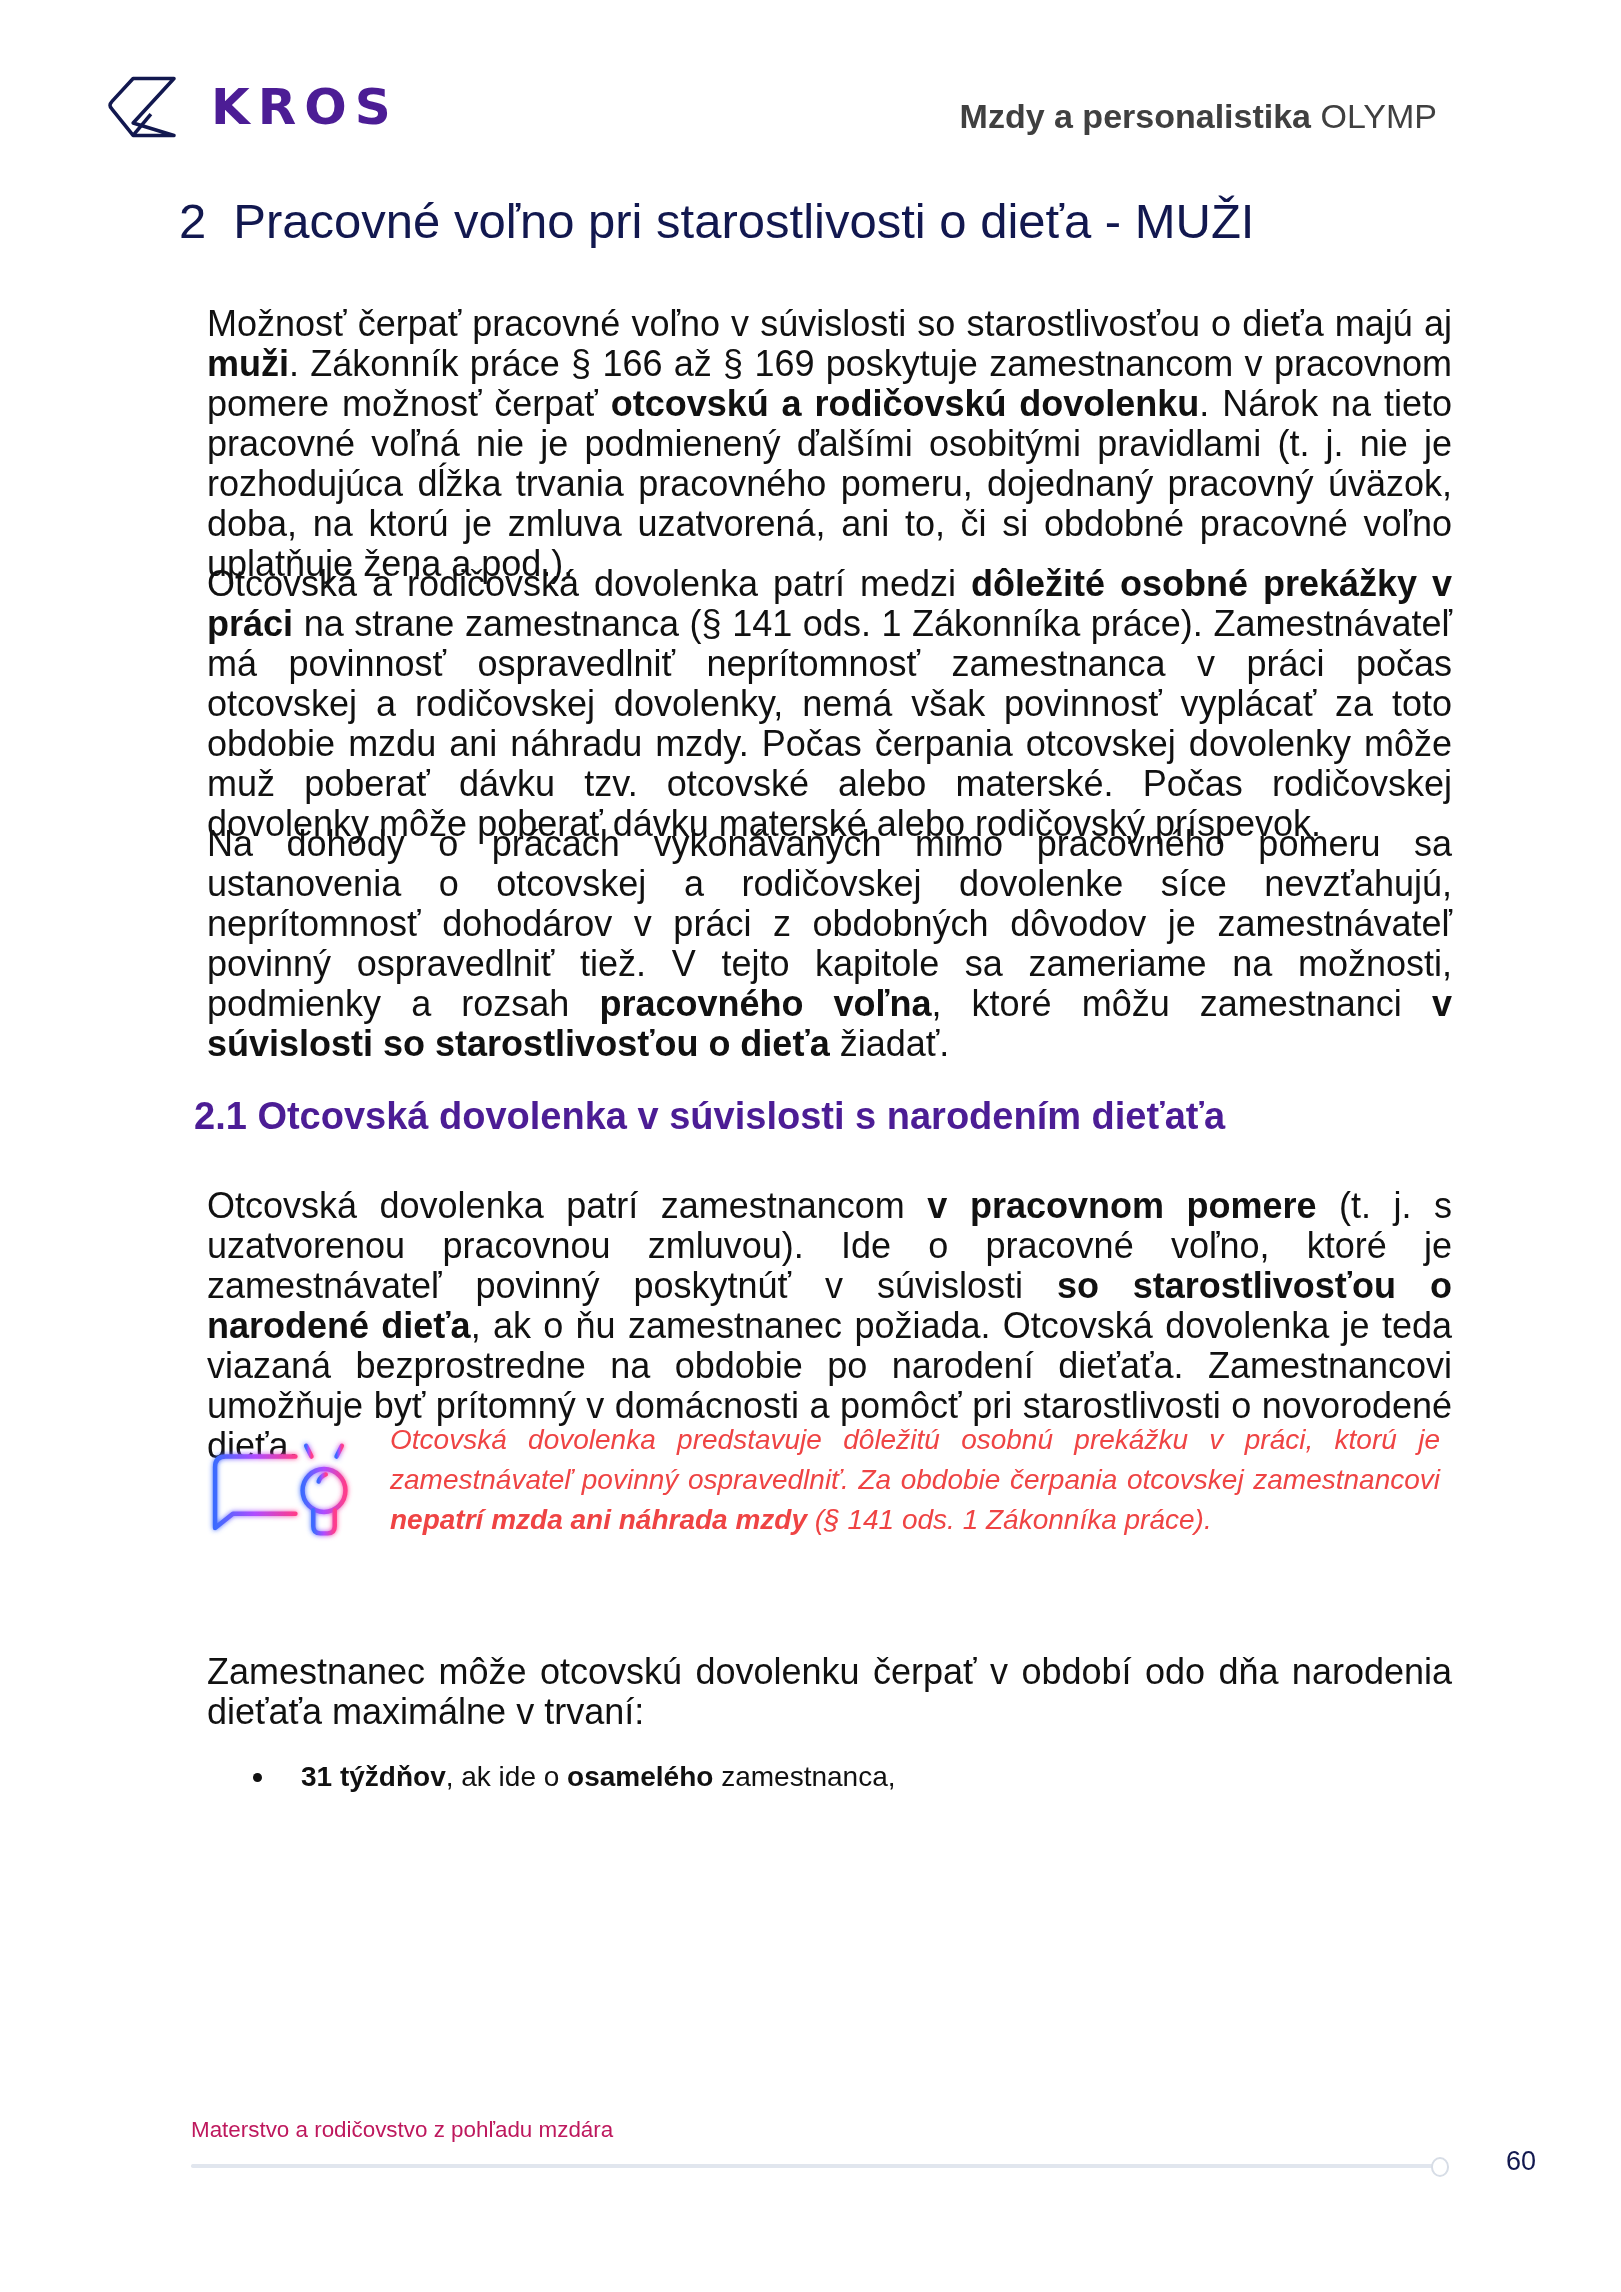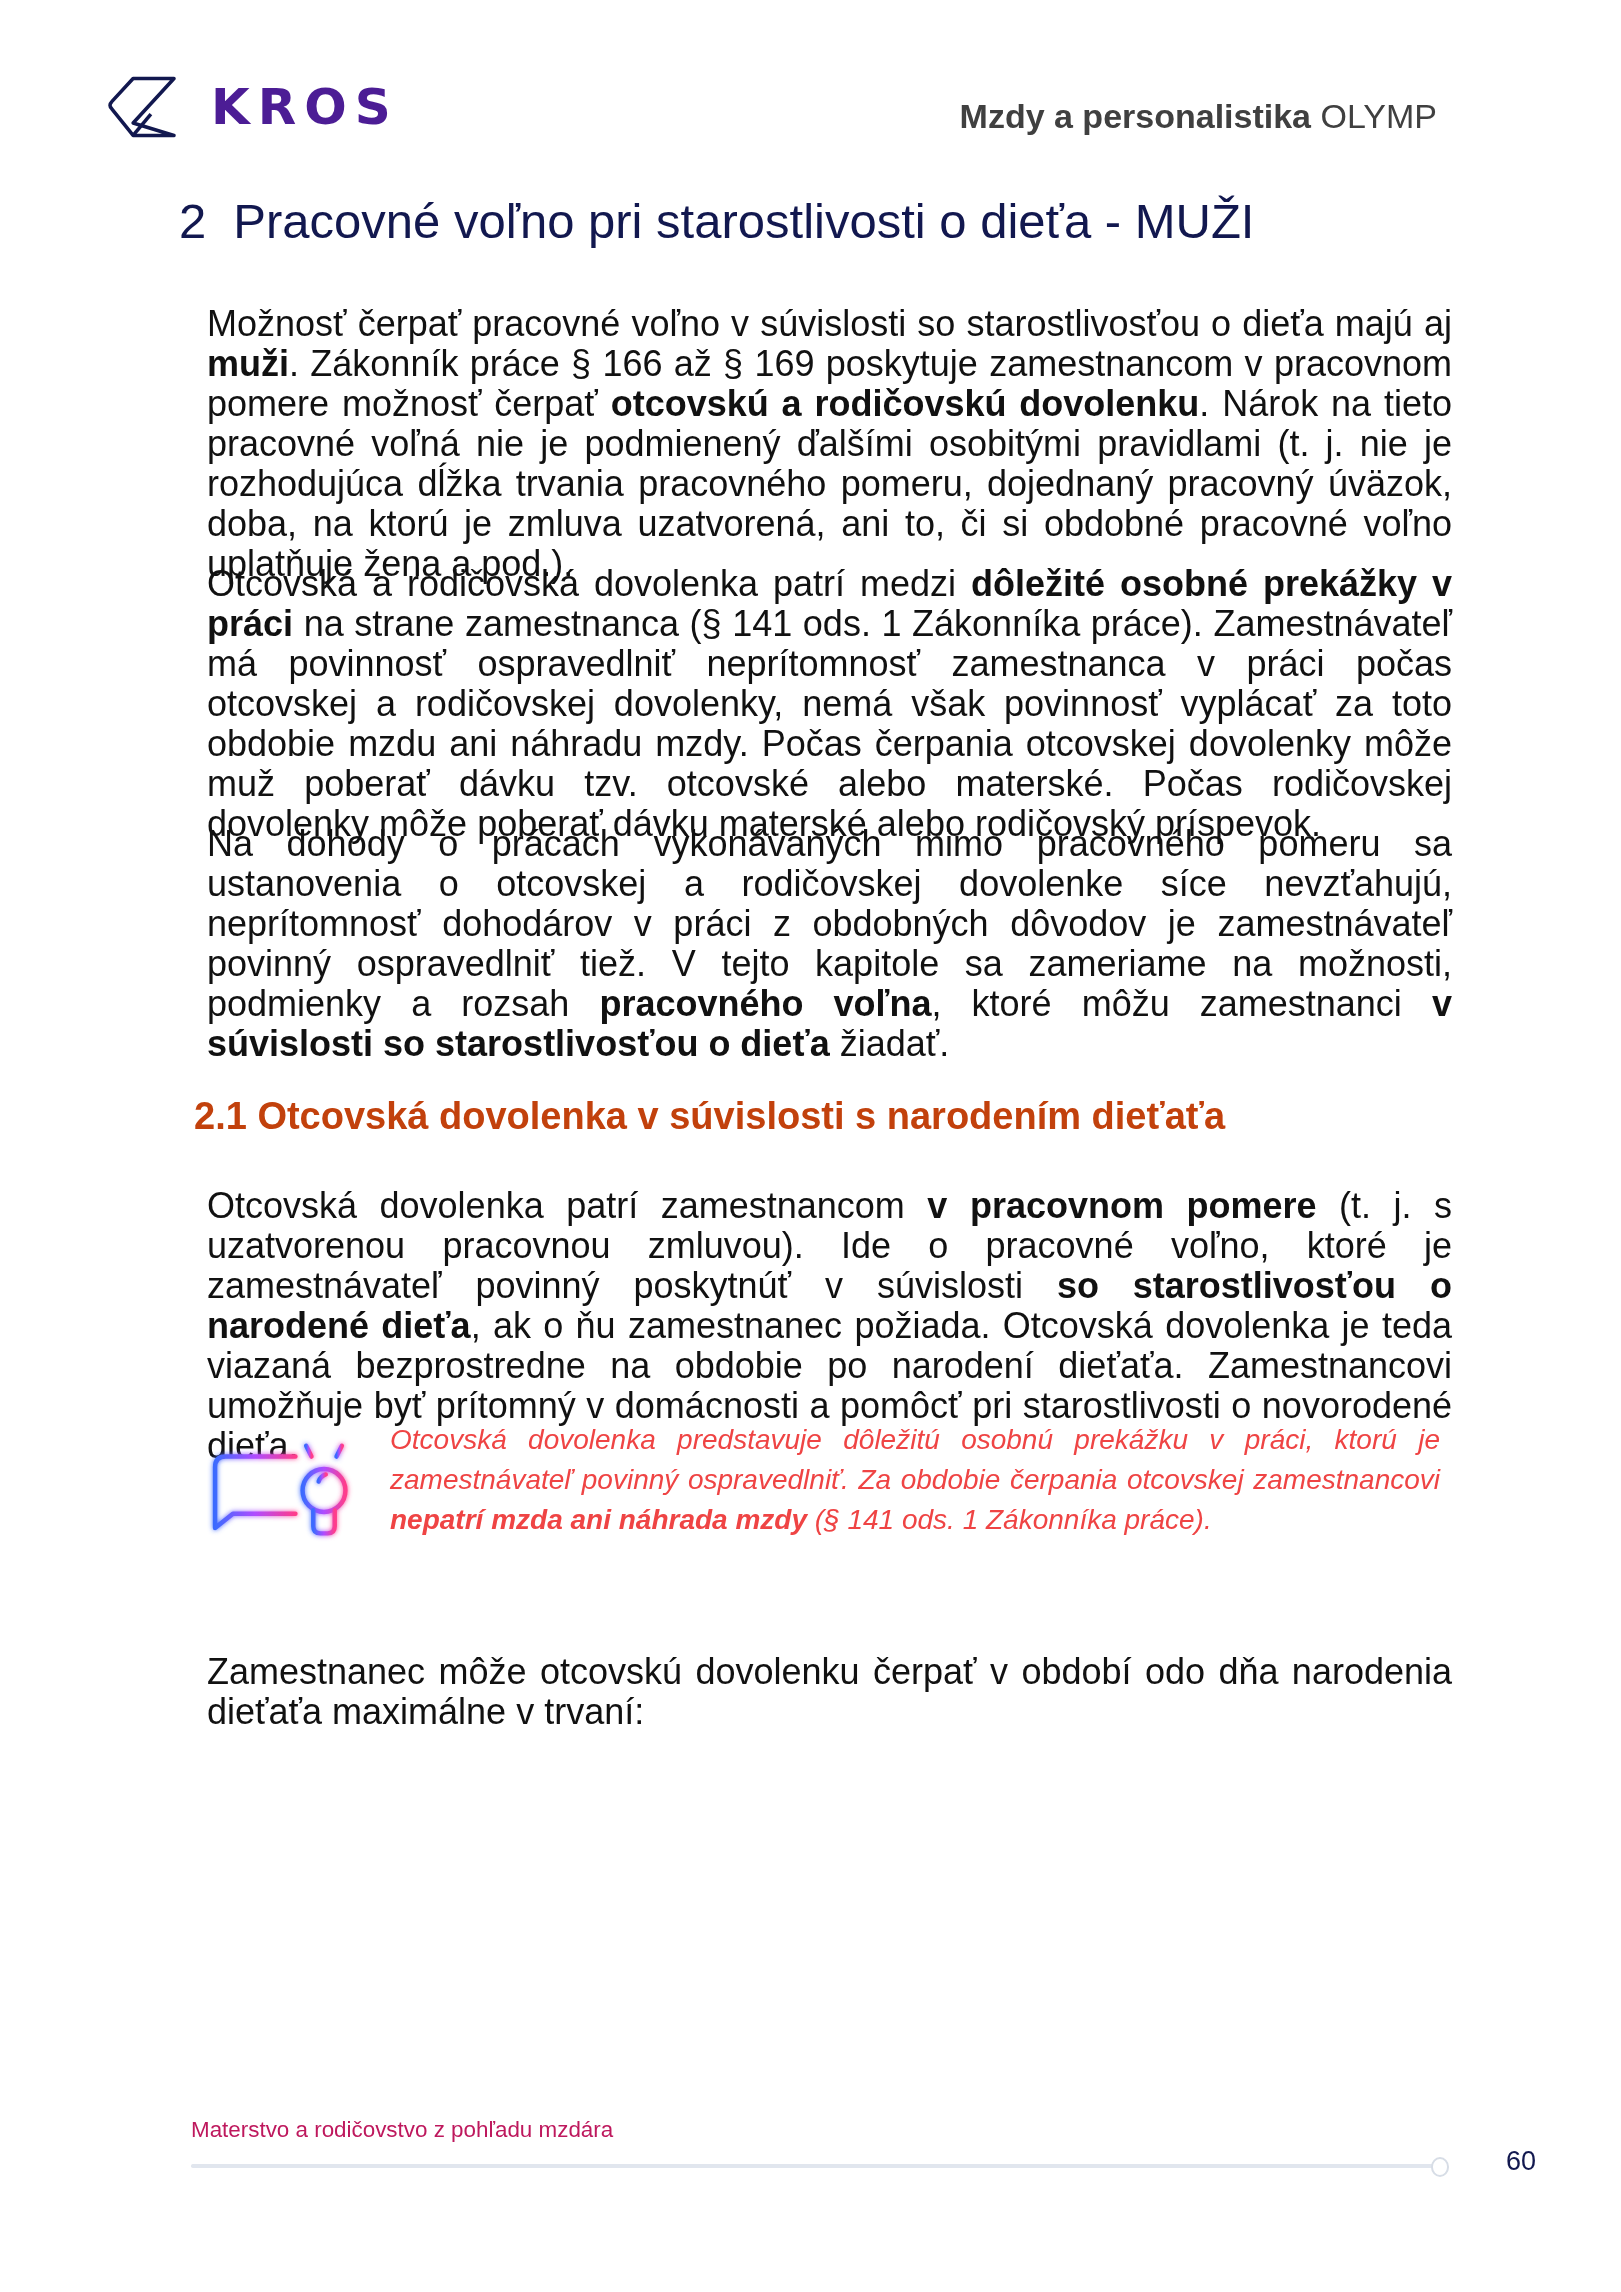--- a/index.html
+++ b/index.html
@@ -11,21 +11,21 @@
                letter-spacing: 8px; color: #4c1d95; margin-left: 33px; line-height: 1; }
   .header-right { position: absolute; right: 184px; top: 99px; font-size: 34px; color: #404040; line-height: 1; }
   .header-right b { font-weight: bold; }
   h1 { position: absolute; left: 179px; top: 195px; margin: 0; font-size: 49px; font-weight: normal;
        color: #12184f; line-height: 1.1; white-space: nowrap; }
   h1 .num { margin-right: 27px; }
   .body { position: absolute; left: 194px; width: 1245px; font-size: 36px; line-height: 40px;
           text-align: justify; margin: 13px; }
   .body b { font-weight: bold; }
   h2 { position: absolute; left: 194px; top: 1094px; margin: 0; font-size: 38px; font-weight: bold;
-       color: #c2410c; line-height: 1.2; white-space: nowrap; }
+       color: #4c1d95; line-height: 1.2; white-space: nowrap; }
   .tip-icon { position: absolute; left: 206px; top: 1428px; width: 161px; height: 125px; }
   .tip-text { position: absolute; left: 390px; top: 1420px; width: 1050px; font-size: 28px;
               line-height: 40px; text-align: justify; color: #ef4444; margin: 0; font-style: italic; }
   .tip-text b { font-weight: bold; }
   ul.bullets { position: absolute; left: 194px; top: 1757px; width: 1245px; margin: 0; padding: 0; list-style: none; }
   ul.bullets li { position: relative; padding-left: 107px; font-size: 28px; line-height: 40px; margin-bottom: 18px; }
   ul.bullets li .dot { position: absolute; left: 59px; top: 16px; width: 9px; height: 9px;
                        border-radius: 50%; background: #111; }
   ul.bullets li b { font-weight: bold; }
   .footer-text { position: absolute; left: 191px; top: 2119px; font-size: 22.4px; color: #be185d; line-height: 1; }
@@ -89,19 +89,20 @@
     <line x1="132" y1="14" x2="132" y2="28"></line>
     <line x1="112" y1="20" x2="118" y2="32"></line>
     <line x1="152" y1="20" x2="146" y2="32"></line>
   </g>
 </svg>
 <p class="tip-text"><span>Otcovská dovolenka predstavuje dôležitú osobnú prekážku v práci, ktorú je zamestnávateľ povinný ospravedlniť. Za obdobie čerpania otcovskej zamestnancovi </span><b>nepatrí mzda ani náhrada mzdy</b><span> (§ 141 ods. 1 Zákonníka práce).</span></p>
 
 <p class="body" style="top:1639px;">Zamestnanec môže otcovskú dovolenku čerpať v období odo dňa narodenia dieťaťa maximálne v trvaní:</p>
 
 <ul class="bullets">
+  <li><span class="dot"></span><b>31 týždňov</b><span>, ak ide o </span><b>osamelého</b><span> zamestnanca,</span></li>
 </ul>
 
 <div class="footer-text">Materstvo a rodičovstvo z pohľadu mzdára</div>
 <div class="footer-line"></div>
 <div class="footer-knob"></div>
 <div class="page-num">60</div>
 
 
 </body></html>

